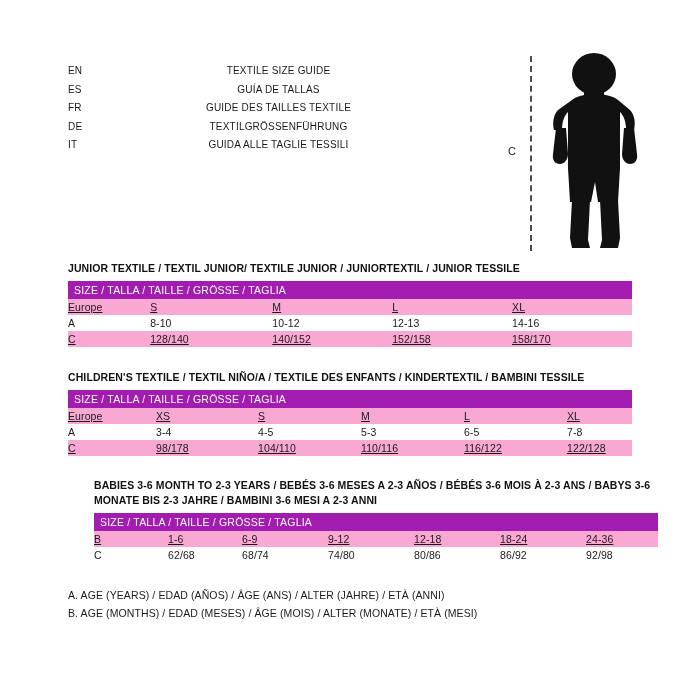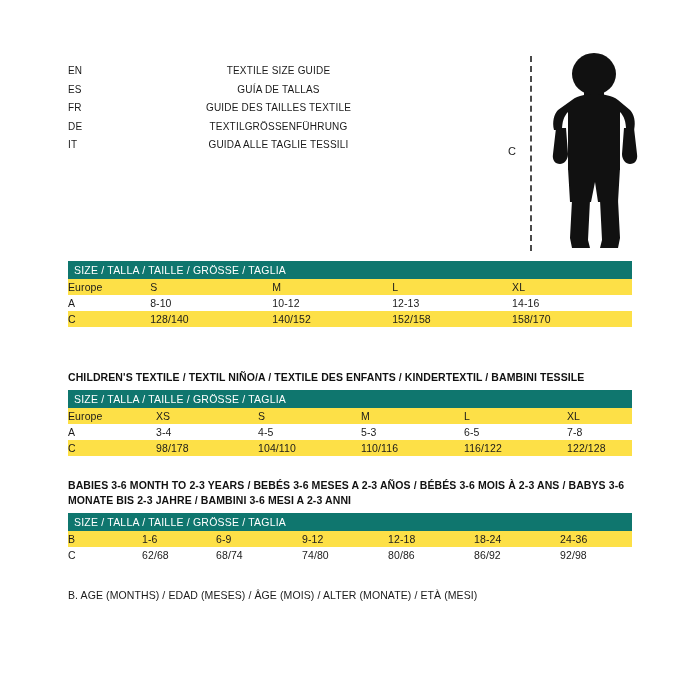--- a/index.html
+++ b/index.html
@@ -92,29 +92,30 @@
     width: 100%;
     table-layout: fixed;
   }
   table.size-table td {
     font-size: 10.5px;
     padding: 2px 0 2px 0;
     vertical-align: middle;
     letter-spacing: 0.1px;
   }
   tr.head-row td {
-    background: #0f766e;
+    background: #a21caf;
     color: #ffffff;
     font-size: 10.5px;
     font-weight: normal;
     padding: 3px 0 3px 6px;
     letter-spacing: 0.2px;
   }
   tr.band td {
-    background: #fde047;
+    background: #f9a8d4;
+    text-decoration: underline;
   }
   tr.plain td {
     background: #ffffff;
   }
   td.lbl {
     padding-left: 6px;
   }
 
   
   .legend {
@@ -179,20 +180,21 @@
         <path d="M30 118 L82 118 L80 152 L60 152 L57 132 L53 152 L32 152 Z"></path>
 
         <path d="M34 150 L52 150 L50 190 L52 198 L34 198 L32 188 Z"></path>
 
         <path d="M62 150 L80 150 L82 188 L80 198 L62 198 L64 190 Z"></path>
       </g>
     </svg>
   </div>
 
   <div class="section" style="top:261px;">
+    <div class="section-title">JUNIOR TEXTILE / TEXTIL JUNIOR/ TEXTILE JUNIOR / JUNIORTEXTIL / JUNIOR TESSILE</div>
     <table class="size-table">
       <colgroup>
         <col style="width:74px">
           <col style="width:110px">
           <col style="width:108px">
           <col style="width:108px">
           <col style="width:108px">
       </colgroup>
       <tbody>
         <tr class="head-row">
@@ -259,21 +261,21 @@
           <td>98/178</td>
           <td>104/110</td>
           <td>110/116</td>
           <td>116/122</td>
           <td>122/128</td>
         </tr>
       </tbody>
     </table>
   </div>
 
-  <div class="section" style="top:478px;">
+  <div class="section" style="top:478px;margin-left:26px;">
     <div class="section-title">BABIES 3-6 MONTH TO 2-3 YEARS / BEBÉS 3-6 MESES A 2-3 AÑOS / BÉBÉS 3-6 MOIS À 2-3 ANS / BABYS 3-6 MONATE BIS 2-3 JAHRE / BAMBINI 3-6 MESI A 2-3 ANNI</div>
     <table class="size-table">
       <colgroup>
         <col style="width:74px">
           <col style="width:74px">
           <col style="width:86px">
           <col style="width:86px">
           <col style="width:86px">
           <col style="width:86px">
           <col style="width:72px">
@@ -298,16 +300,17 @@
           <td>74/80</td>
           <td>80/86</td>
           <td>86/92</td>
           <td>92/98</td>
         </tr>
       </tbody>
     </table>
   </div>
 
   <div class="legend">
+    <div>A. AGE (YEARS) / EDAD (AÑOS) / ÂGE (ANS) / ALTER (JAHRE) / ETÀ (ANNI)</div>
     <div>B. AGE (MONTHS) / EDAD (MESES) / ÂGE (MOIS) / ALTER (MONATE) / ETÀ (MESI)</div>
   </div>
 
 </div>
 
 </body></html>

